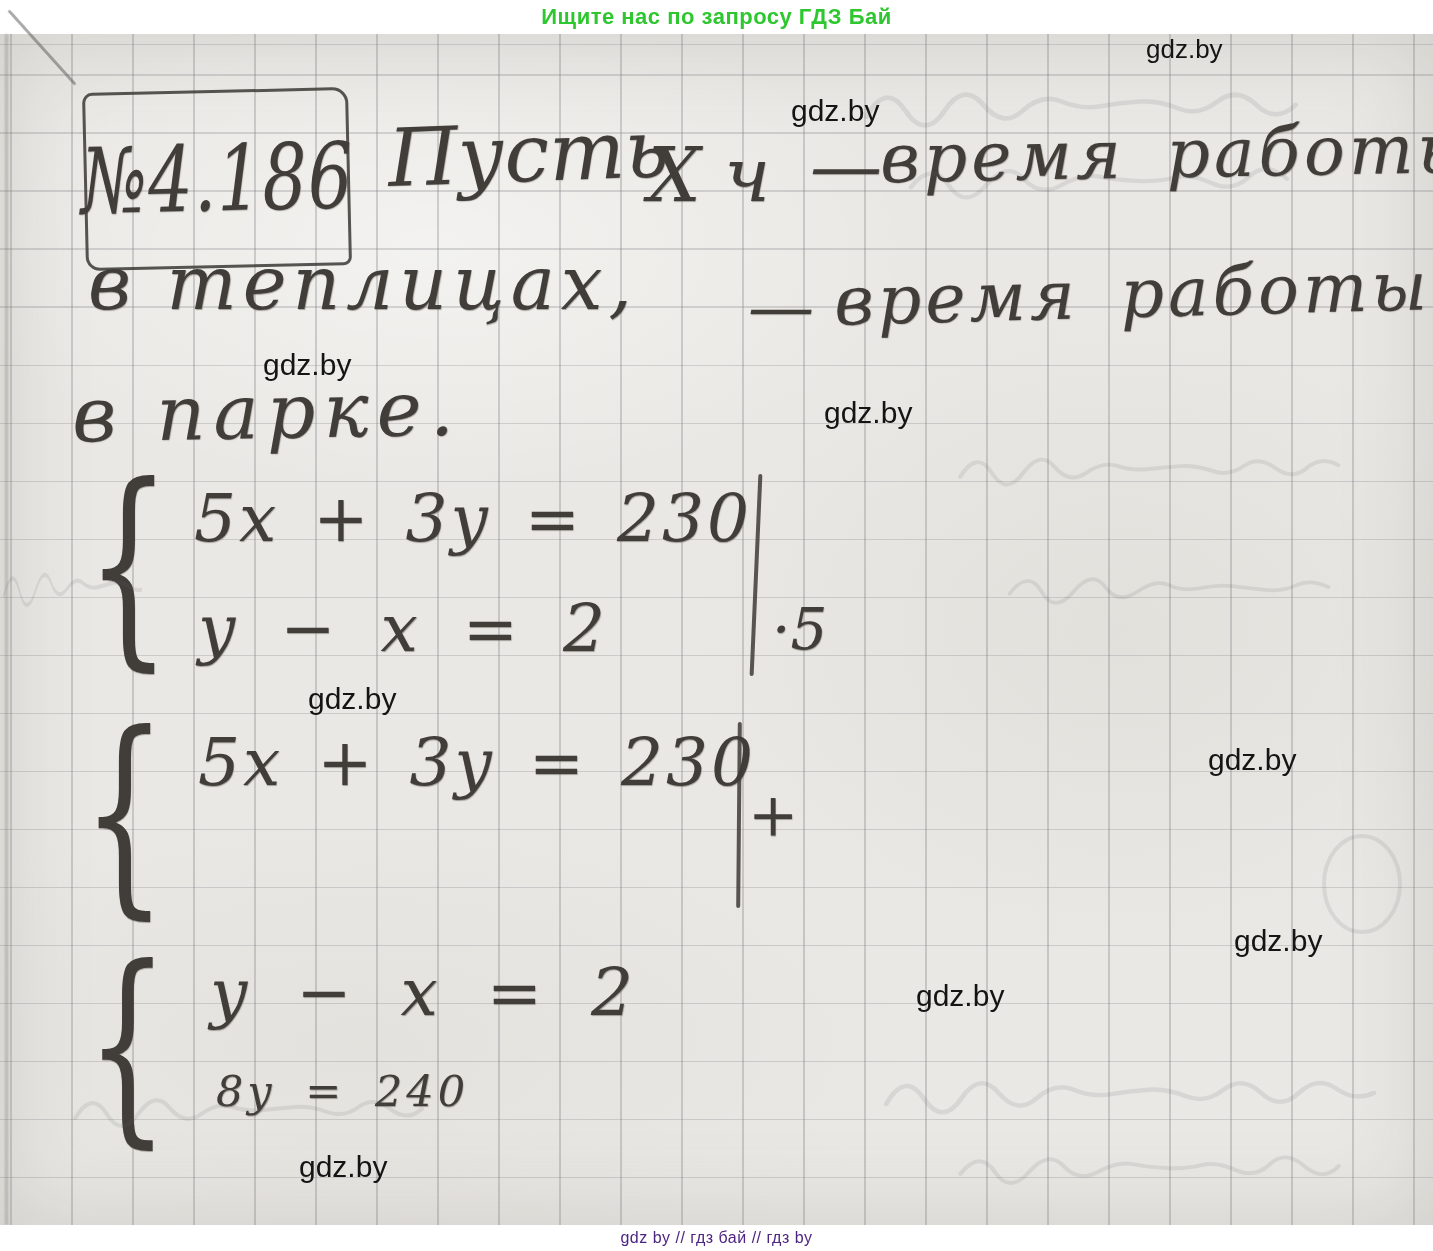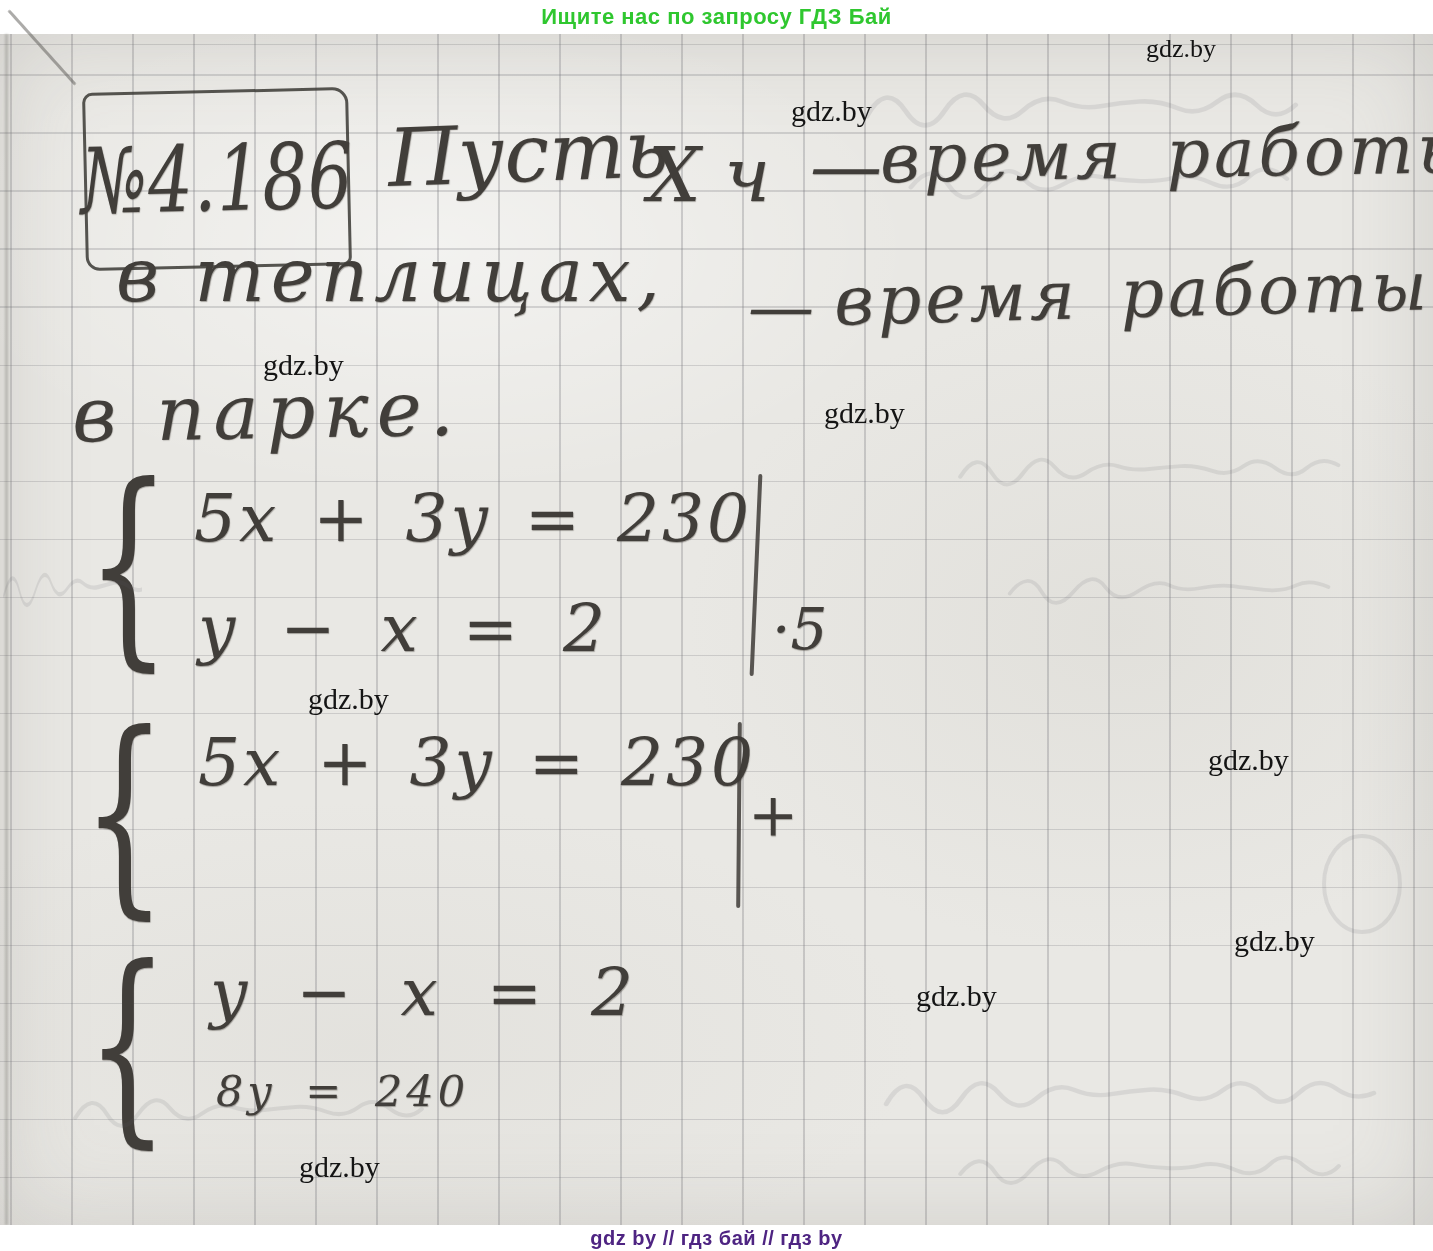--- a/index.html
+++ b/index.html
@@ -10,21 +10,21 @@
   }
   html,body{margin:0;padding:0;background:#fff;}
   .page{position:relative;width:1433px;height:1251px;overflow:hidden;background:#fff;
         font-family:"Liberation Sans",sans-serif;}
   
   .promo-header{position:absolute;left:0;top:0;width:1433px;height:34px;background:#fff;
     display:flex;align-items:center;justify-content:center;}
   .promo-header span{color:var(--header-green);font-size:22px;font-weight:bold;letter-spacing:.5px;}
   .promo-footer{position:absolute;left:0;top:1225px;width:1433px;height:26px;background:#fff;
     display:flex;align-items:flex-start;justify-content:center;}
-  .promo-footer span{color:var(--footer-purple);font-size:20px;font-weight:bold;line-height:26px;letter-spacing:.5px;}
+  .promo-footer span{color:var(--footer-purple);font-size:16px;font-weight:normal;line-height:26px;letter-spacing:.5px;}
   
   .photo{position:absolute;left:0;top:34px;width:1433px;height:1191px;
     background-color:var(--paper);
     background-image:
       repeating-linear-gradient(90deg, rgba(118,118,124,.30) 0 1.5px, transparent 1.5px 61px),
       repeating-linear-gradient(0deg,  rgba(118,118,124,.26) 0 1.5px, transparent 1.5px 58px),
       radial-gradient(ellipse 700px 350px at 30% 18%, rgba(255,255,255,.45), transparent 70%),
       radial-gradient(ellipse 600px 450px at 78% 50%, rgba(208,206,199,.30), transparent 72%),
       radial-gradient(ellipse 800px 350px at 25% 85%, rgba(212,210,204,.28), transparent 70%);
     background-position:10px 0,0 11px,0 0,0 0,0 0;
@@ -42,21 +42,21 @@
       border:3.5px solid rgba(58,56,52,.85);border-radius:10px 16px 8px 14px;
       transform:rotate(-1.3deg);display:flex;align-items:center;justify-content:center;}
   .num-box .hw-num{font-family:"DejaVu Serif",serif;font-style:italic;color:var(--pencil);
       font-size:70px;letter-spacing:1px;transform:scaleY(1.3);
       text-shadow:.6px .6px 1px rgba(70,66,60,.45);}
   .brace{position:absolute;font-family:"DejaVu Serif",serif;color:var(--pencil);
       transform:scaleX(.62);transform-origin:left center;line-height:.92;
       text-shadow:.6px .6px 1px rgba(70,66,60,.4);}
   .mul-bar{position:absolute;width:3.5px;background:rgba(62,59,55,.85);border-radius:2px;}
   
-  .wm{position:absolute;font-family:Liberation Serif, serif;color:#141414;line-height:1;}
+  .wm{position:absolute;font-family:Liberation Sans, sans-serif;color:#141414;line-height:1;}
   
   .ghost{position:absolute;opacity:.12;filter:blur(.7px);}
   .ghost path,.ghost ellipse{stroke:#5d5d66;stroke-width:4;fill:none;stroke-linecap:round;}
 </style>
 </head>
 <body>
 
 <div class="page">
 
   <div class="promo-header">
@@ -69,21 +69,21 @@
 
     <div class="num-box">
       <span class="hw-num">№4.186</span>
     </div>
 
     <span class="hw" style="left:388px;top:80px;font-size:80px;transform:rotate(-2deg);">Пусть</span>
     <span class="hw" style="left:648px;top:92px;font-size:74px;margin-top:12px;">X ч</span>
     <span class="hw" style="left:810px;top:96px;font-size:72px;">—</span>
     <span class="hw" style="left:880px;top:86px;font-size:68px;letter-spacing:4px;word-spacing:16px;transform:rotate(-1deg);">время работы</span>
 
-    <span class="hw" style="left:88px;top:204px;font-size:74px;letter-spacing:6px;margin-left:28px;">в теплицах,</span>
+    <span class="hw" style="left:88px;top:212px;font-size:74px;letter-spacing:6px;">в теплицах,</span>
     <span class="hw" style="left:748px;top:240px;font-size:66px;">—</span>
     <span class="hw" style="left:834px;top:226px;font-size:68px;letter-spacing:4px;word-spacing:16px;transform:rotate(-1.5deg);">время работы</span>
 
     <span class="hw" style="left:72px;top:340px;font-size:76px;letter-spacing:8px;transform:rotate(-1deg);">в парке.</span>
 
     <span class="brace" style="left:86px;top:432px;font-size:215px;">{</span>
     <span class="hw" style="left:194px;top:452px;font-size:66px;letter-spacing:3px;word-spacing:10px;">5x + 3y = 230</span>
     <span class="hw" style="left:198px;top:562px;font-size:66px;letter-spacing:4px;word-spacing:16px;">y − x = 2</span>
     <div class="mul-bar" style="left:754px;top:440px;height:202px;transform:rotate(2.5deg);"></div>
     <span class="hw" style="left:772px;top:566px;font-size:58px;">·5</span>

